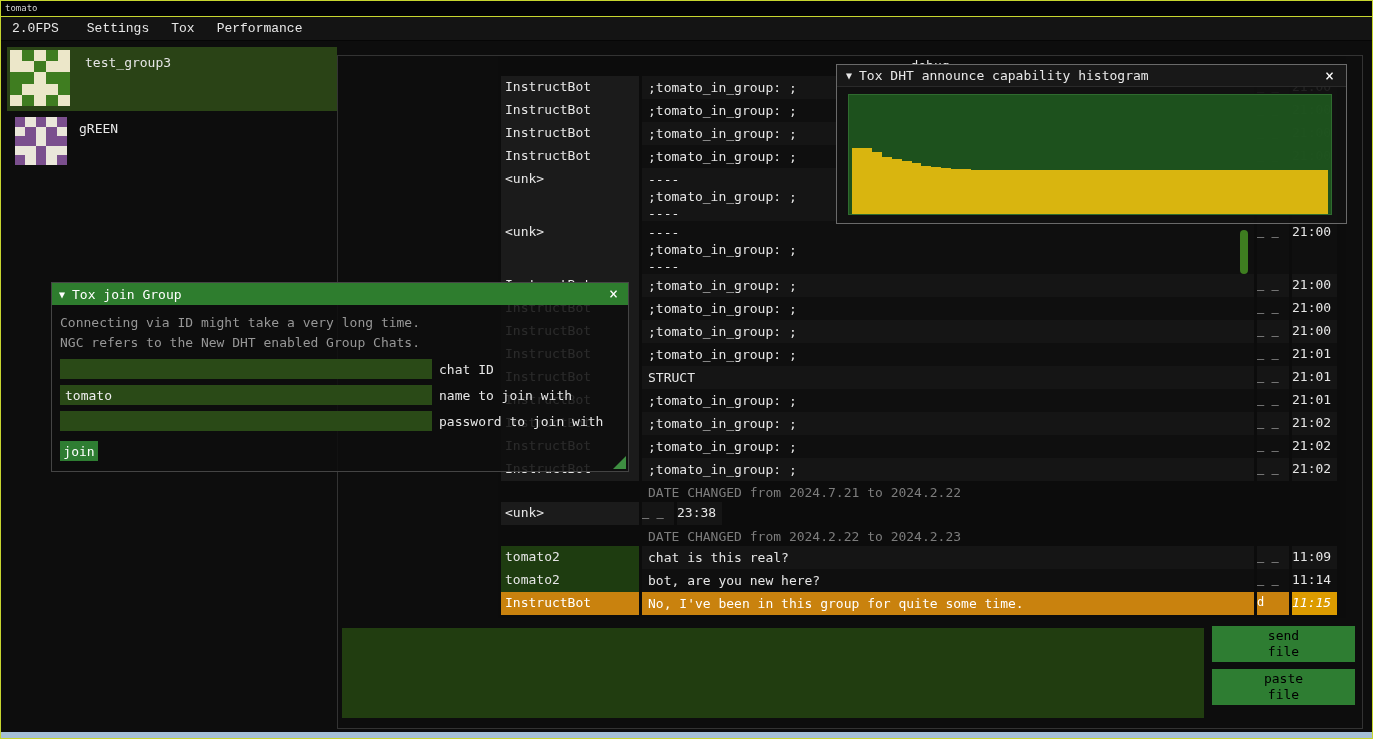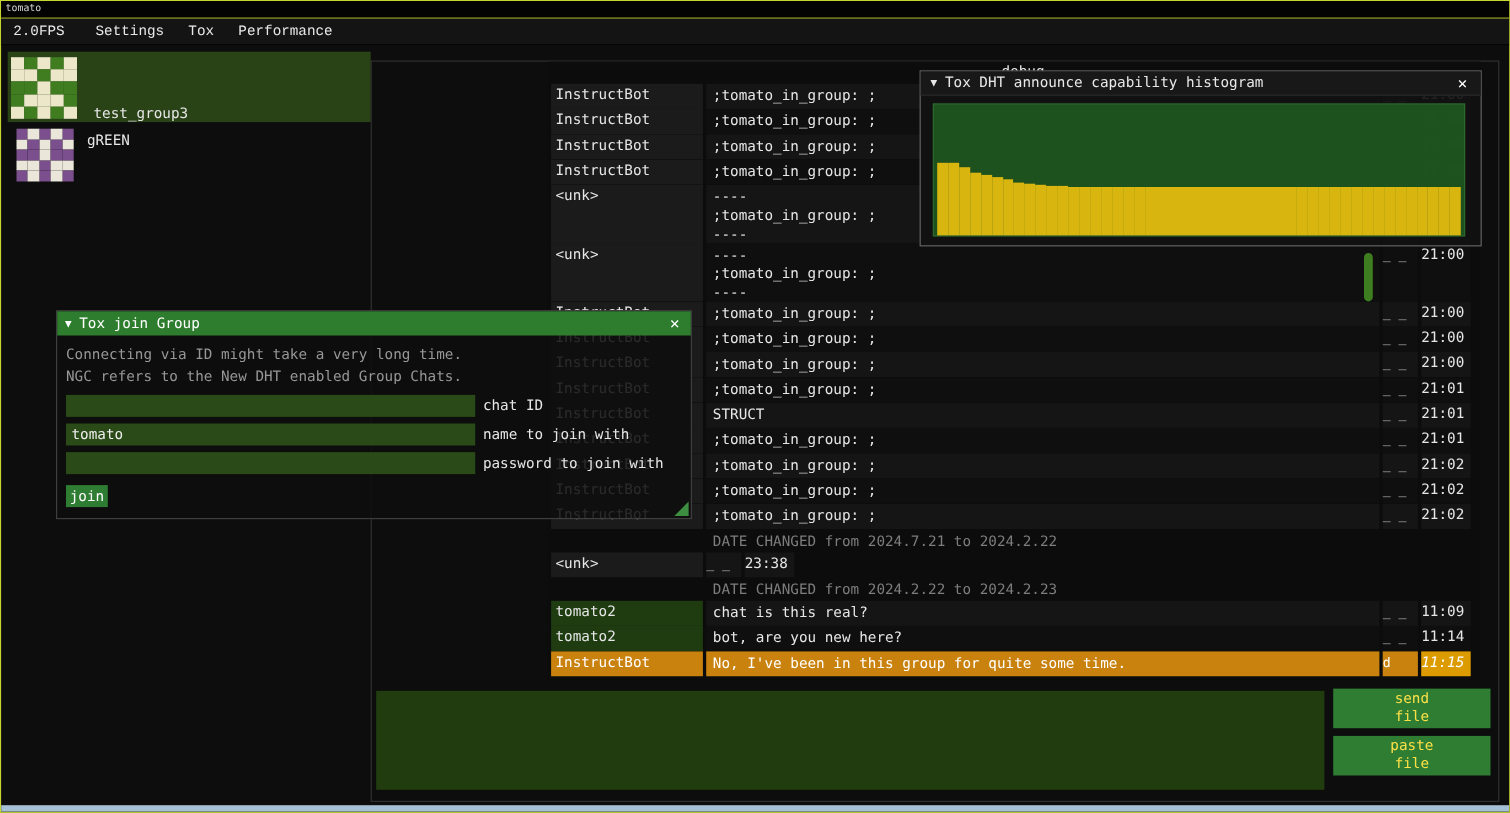--- a/index.html
+++ b/index.html
@@ -12,21 +12,21 @@
   .titlebar { height:16px; background:#030303; border-bottom:1px solid var(--border-yellow);
               font-size:9px; line-height:15px; padding-left:4px; color:#d5d5d5; }
 
   .menubar { height:24px; background:#141414; display:flex; align-items:center; border-bottom:1px solid #060606; }
   .menu-item { padding:3px 11px; color:#e8e8e8;font-family:Liberation Mono, monospace; }
   .menu-item.fps { margin-right:6px; }
 
   
   .grouplist { position:absolute; left:6px; top:46px; width:330px; }
   .group-item { display:flex; align-items:flex-start; margin-bottom:2px; }
-  .group-item.selected { background:var(--selection-green);align-items:flex-end; }
+  .group-item.selected { background:var(--selection-green); }
   .g0 { height:64px; }
   .g1 { height:62px; }
   .avatar { display:grid; grid-template-columns:repeat(5,1fr); grid-template-rows:repeat(5,1fr); }
   .g0 .avatar { width:60px; height:56px; margin:3px; }
   .g1 .avatar { width:52px; height:48px; margin:4px 0 0 8px; }
   .group-label { margin:8px 0 0 12px; }
 
   .debug-border { position:absolute; left:336px; top:54px; width:1026px; height:674px;
                   border:1px solid #333; pointer-events:none; }
 
@@ -57,21 +57,21 @@
   .crow.hl .c-time { background:var(--highlight-orange-bright) !important;font-style:italic; }
   .scroll-thumb { position:absolute; left:1239px; top:229px; width:8px; height:44px;
                   background:#3e7d20; border-radius:4px; }
 
   
   .composer-input { position:absolute; left:341px; top:627px; width:862px; height:90px;
                     background:var(--composer-green); border:none; resize:none; color:#e8e8e8;
                     font:inherit; padding:6px; outline:none; }
   .btn-col { position:absolute; left:1211px; top:625px; width:143px; }
   .file-btn { display:block; width:143px; height:36px; margin-bottom:7px; background:var(--accent-green);
-              color:#fde047; border:none; font:inherit; font-size:13px; line-height:16px;
+              color:#000000; border:none; font:inherit; font-size:13px; line-height:16px;
               white-space:pre-line; text-align:center; cursor:pointer; }
 
   
   .join-dialog { position:absolute; left:50px; top:281px; width:578px; height:190px;
                  background:rgba(14,14,14,0.87); border:1px solid #444; }
   .jd-title { height:22px; background:var(--titlebar-green); color:#fff; display:flex;
               align-items:center; padding:0 7px; }
   .collapse-arrow { font-size:10px; margin-right:7px; }
   .close-x { margin-left:auto; font-size:15px; color:#fff; cursor:pointer; padding:0 3px; }
   .jd-body { padding:8px; position:relative; height:166px; }

